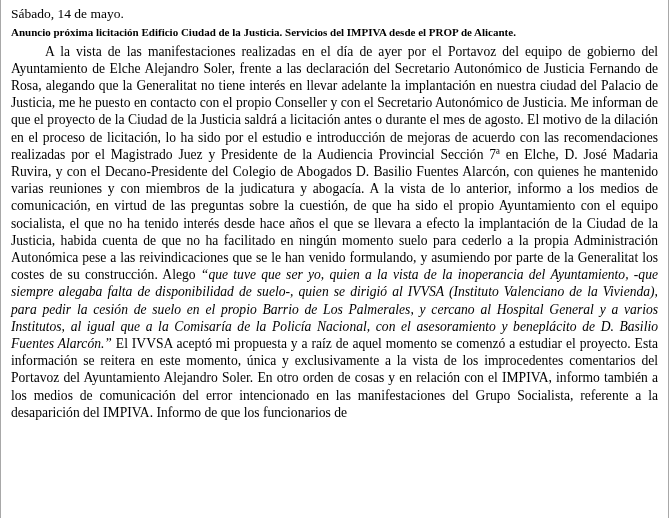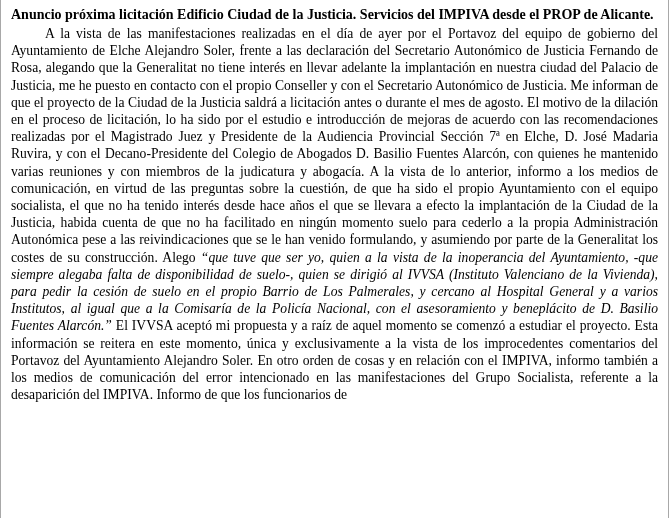--- a/index.html
+++ b/index.html
@@ -22,21 +22,21 @@
     border: 1px solid #9aa0a6;
     border-top: none;
     border-bottom: none;
   }
   .doc-line {
     font-size: 13.5px;
     line-height: 16.5px;
     margin: 0 0 1px 0;
   }
   .doc-heading {
-    font-size: 14px;
+    font-size: 11px;
     line-height: 17px;
     font-weight: bold;
     margin: 0 0 2px 0;
   }
   .doc-body {
     font-size: 13.6px;
     line-height: 17.2px;
     text-align: justify;
     text-justify: inter-word;
     margin: 0;
@@ -57,20 +57,21 @@
   .frame-right { right: 0; }
 </style>
 </head>
 <body>
 
 <div class="frame-left"></div>
 <div class="frame-right"></div>
 
 <div class="page">
 
+  <p class="doc-line">Sábado, 14 de mayo.</p>
 
   <p class="doc-heading">Anuncio próxima licitación Edificio Ciudad de la Justicia. Servicios del IMPIVA desde el PROP de Alicante.</p>
 
   <p class="doc-body">
     <span>A la vista de las manifestaciones realizadas en el día de ayer por el Portavoz del equipo de gobierno del Ayuntamiento de Elche Alejandro Soler, frente a las declaración del Secretario Autonómico de Justicia Fernando de Rosa, alegando que la Generalitat no tiene interés en llevar adelante la implantación en nuestra ciudad del Palacio de Justicia, me he puesto en contacto con el propio Conseller y con el Secretario Autonómico de Justicia. Me informan de que el proyecto de la Ciudad de la Justicia saldrá a licitación antes o durante el mes de agosto. El motivo de la dilación en el proceso de licitación, lo ha sido por el estudio e introducción de mejoras de acuerdo con las recomendaciones realizadas por el Magistrado Juez y Presidente de la Audiencia Provincial Sección 7ª en Elche, D. José Madaria Ruvira, y con el Decano-Presidente del Colegio de Abogados D. Basilio Fuentes Alarcón, con quienes he mantenido varias reuniones y con miembros de la judicatura y abogacía. A la vista de lo anterior, informo a los medios de comunicación, en virtud de las preguntas sobre la cuestión, de que ha sido el propio Ayuntamiento con el equipo socialista, el que no ha tenido interés desde hace años el que se llevara  a efecto la implantación de la Ciudad de la Justicia, habida cuenta de que no ha facilitado en ningún momento suelo para cederlo a la propia Administración Autonómica pese a las reivindicaciones que se le han venido formulando, y asumiendo por parte de la Generalitat los costes de su construcción. Alego </span><span class="quoted">“que tuve que ser yo, quien a la vista de la inoperancia del Ayuntamiento, -que siempre alegaba falta de disponibilidad de suelo-, quien se dirigió al IVVSA (Instituto Valenciano de la Vivienda), para pedir la cesión de suelo en el propio Barrio de Los Palmerales, y cercano al Hospital General y a varios Institutos, al igual que a la Comisaría de la Policía Nacional, con el asesoramiento y beneplácito de D. Basilio Fuentes Alarcón.”</span><span> El IVVSA aceptó mi propuesta y a raíz de aquel momento se comenzó a estudiar el proyecto. Esta información se reitera en este momento, única y exclusivamente a la vista de los improcedentes comentarios del Portavoz del Ayuntamiento Alejandro Soler. En otro orden de cosas y en relación con el IMPIVA, informo también a los medios de comunicación del error intencionado en las manifestaciones del Grupo Socialista, referente a la desaparición del IMPIVA. Informo de que los funcionarios de</span>
   </p>
 
 </div>
 
 </body></html>

